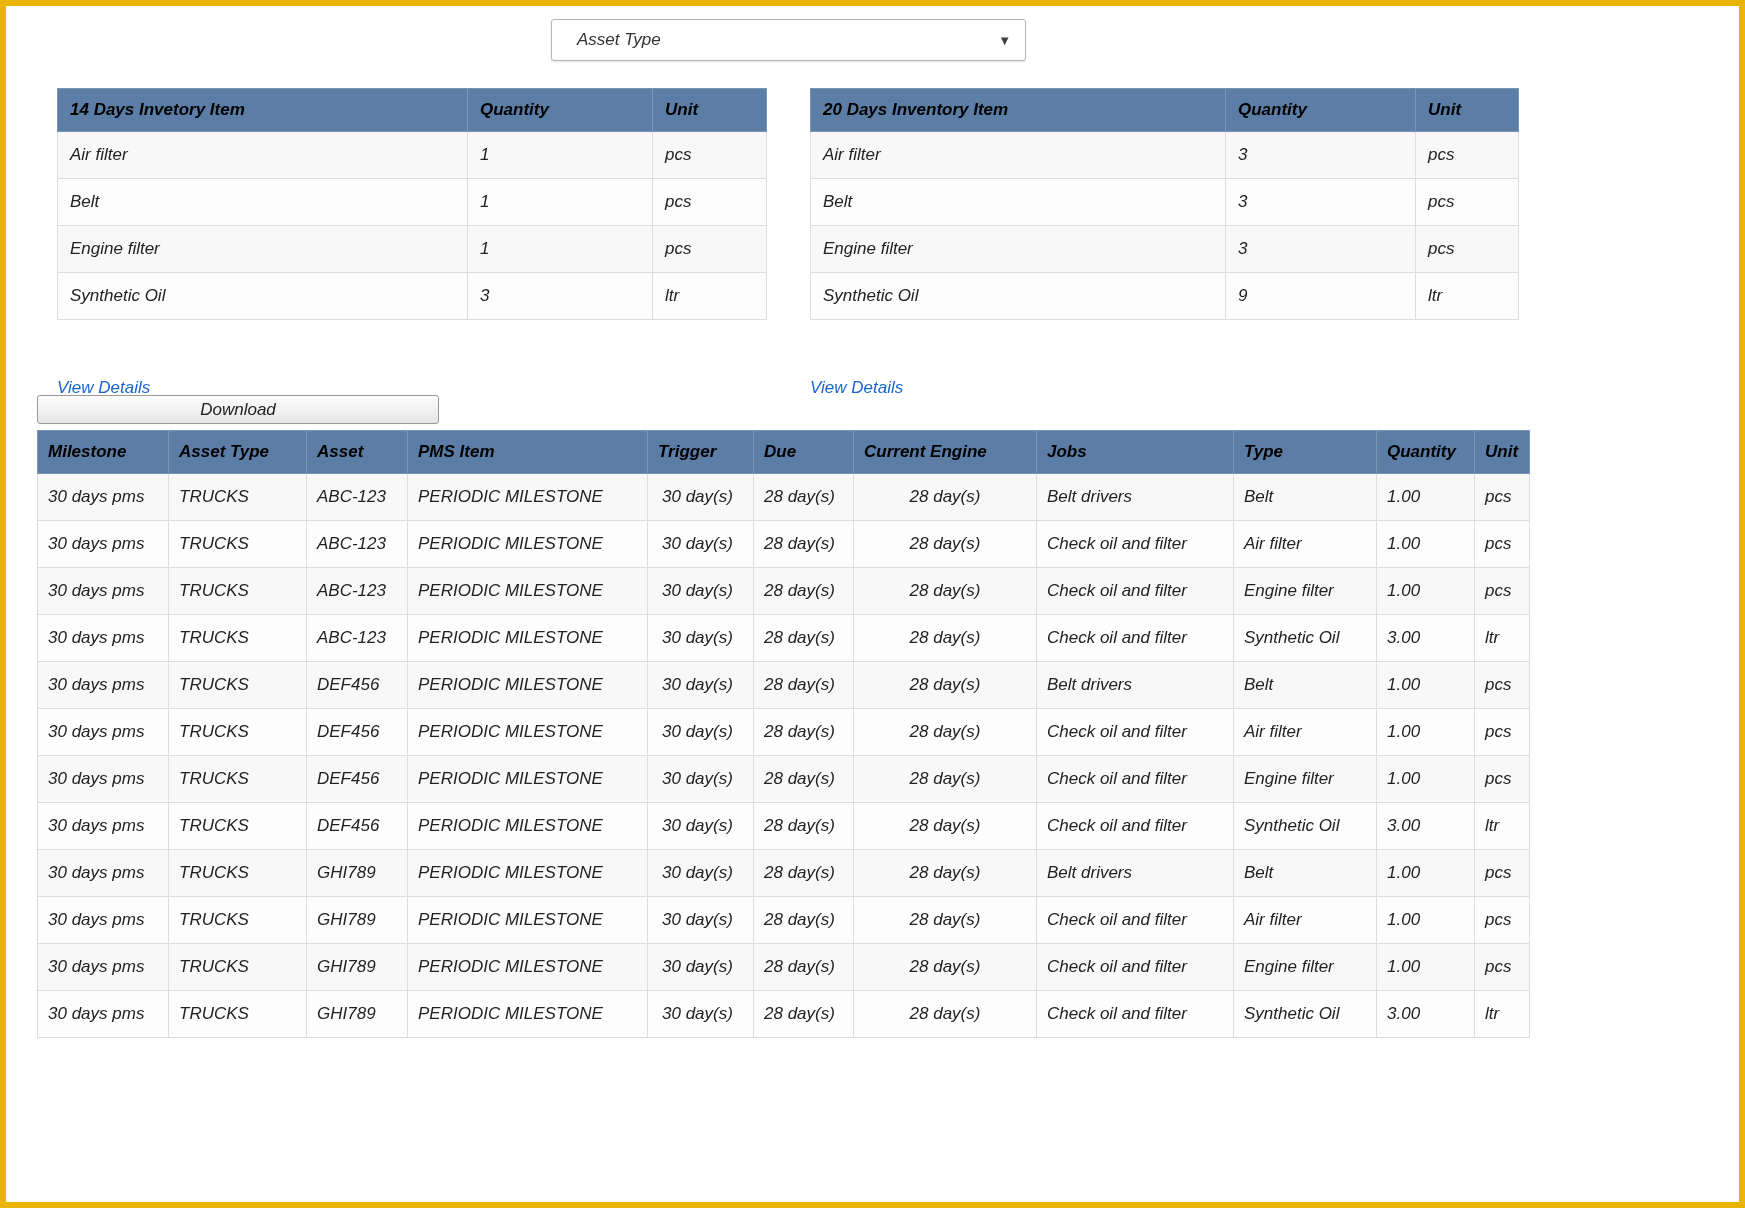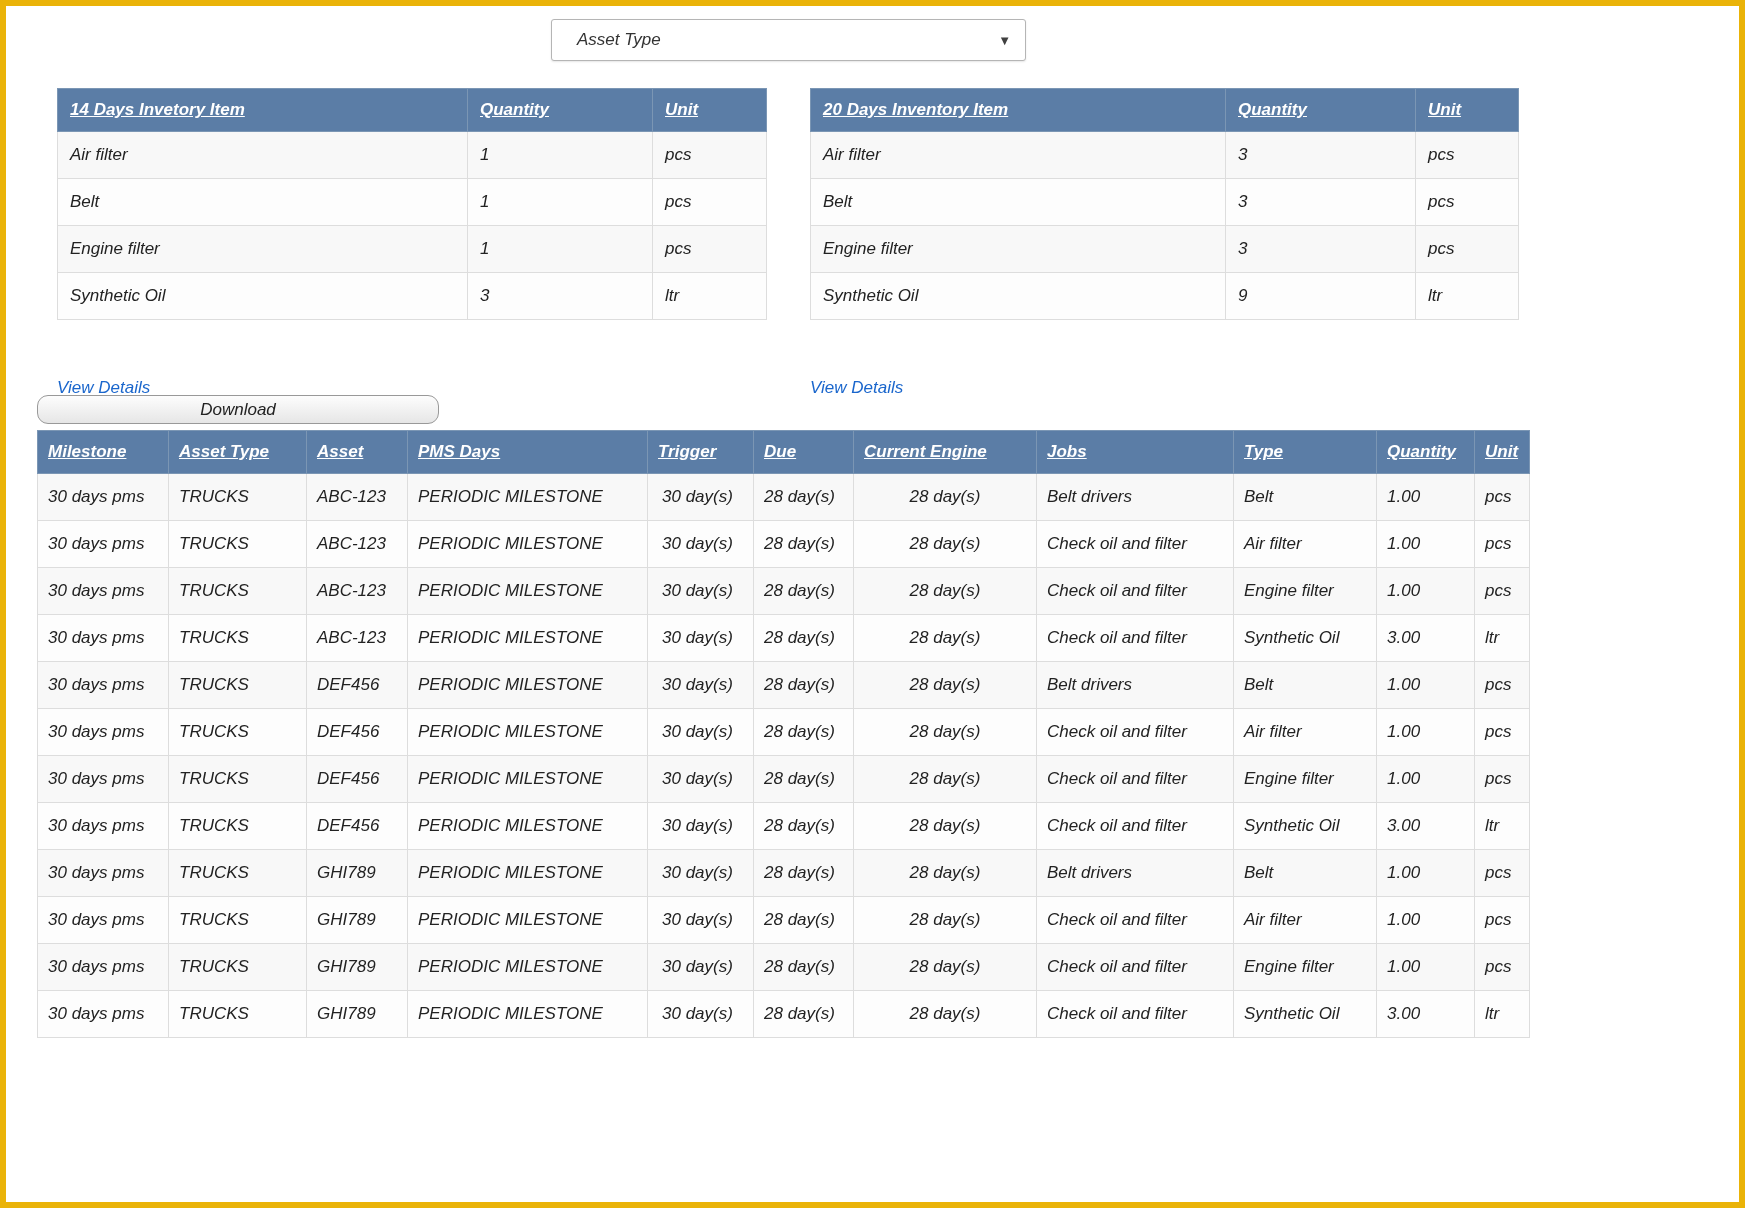--- a/index.html
+++ b/index.html
@@ -23,23 +23,23 @@
     display: flex; align-items: center; padding: 0 14px 0 25px;
     box-shadow: 0 1px 2px rgba(0,0,0,0.10);
     cursor: pointer;
   }
   .dropdown .value { flex: 1; font-size: 17px; color: #333; }
   .dropdown .caret { font-style: normal; font-size: 13px; color: #404040; }
 
   
   table { border-collapse: collapse; table-layout: fixed; font-size: 17px; color: #222; }
   th {
-    background: #5b7da6; color: #ffffff; font-weight: bold; text-align: left;
+    background: #5b7da6; color: #000000; font-weight: bold; text-align: left;
     padding: 11px 12px; border: 1px solid #7b96b4; font-size: 17px;
-    overflow: hidden; white-space: nowrap; text-decoration: underline;
+    overflow: hidden; white-space: nowrap;
   }
   td {
     border: 1px solid #dddddd; padding: 13px 12px; background: #ffffff;
     overflow: hidden; white-space: nowrap;
   }
   tbody tr:nth-child(odd) td { background: #f8f8f8; }
   tbody tr:nth-child(even) td { background: #fdfdfd; }
 
   .inv-table { position: absolute; top: 82px; }
   #inv14 { left: 51px; width: 709px; }
@@ -50,21 +50,21 @@
     position: absolute; top: 362px; font-size: 17px; color: #1a66cc;
     text-decoration: none; cursor: pointer; margin-top: 10px;
   }
   #link14 { left: 51px; }
   #link30 { left: 804px; }
 
   
   .download-btn {
     position: absolute; left: 31px; top: 389px; width: 402px; height: 29px;
     background: linear-gradient(#fdfdfd, #e6e6e6);
-    border: 1px solid #999; border-radius: 11px;
+    border: 1px solid #999; border-radius: 3px;
     font-family: "Liberation Sans", sans-serif; font-style: italic;
     font-size: 17px; color: #222; cursor: pointer;
   }
 
   
   #main { position: absolute; left: 31px; top: 424px; width: 1492px; padding-left: 32px; }
   #main th { padding: 11px 10px; }
   #main td { padding: 13px 10px; }
   #main td:nth-child(7) { text-align: center; }  
   #main td:nth-child(5) { padding-left: 14px; }
@@ -170,21 +170,21 @@
         <col style="width:197px">
         <col style="width:143px">
       <col style="width:98px">
         <col style="width:55px">
     </colgroup>
     <thead>
         <tr>
           <th>Milestone</th>
           <th>Asset Type</th>
           <th>Asset</th>
-          <th>PMS Days</th>
+          <th>PMS Item</th>
           <th>Trigger</th>
           <th>Due</th>
           <th>Current Engine</th>
           <th>Jobs</th>
           <th>Type</th>
           <th>Quantity</th>
           <th>Unit</th>
         </tr>
       </thead>
     <tbody>

